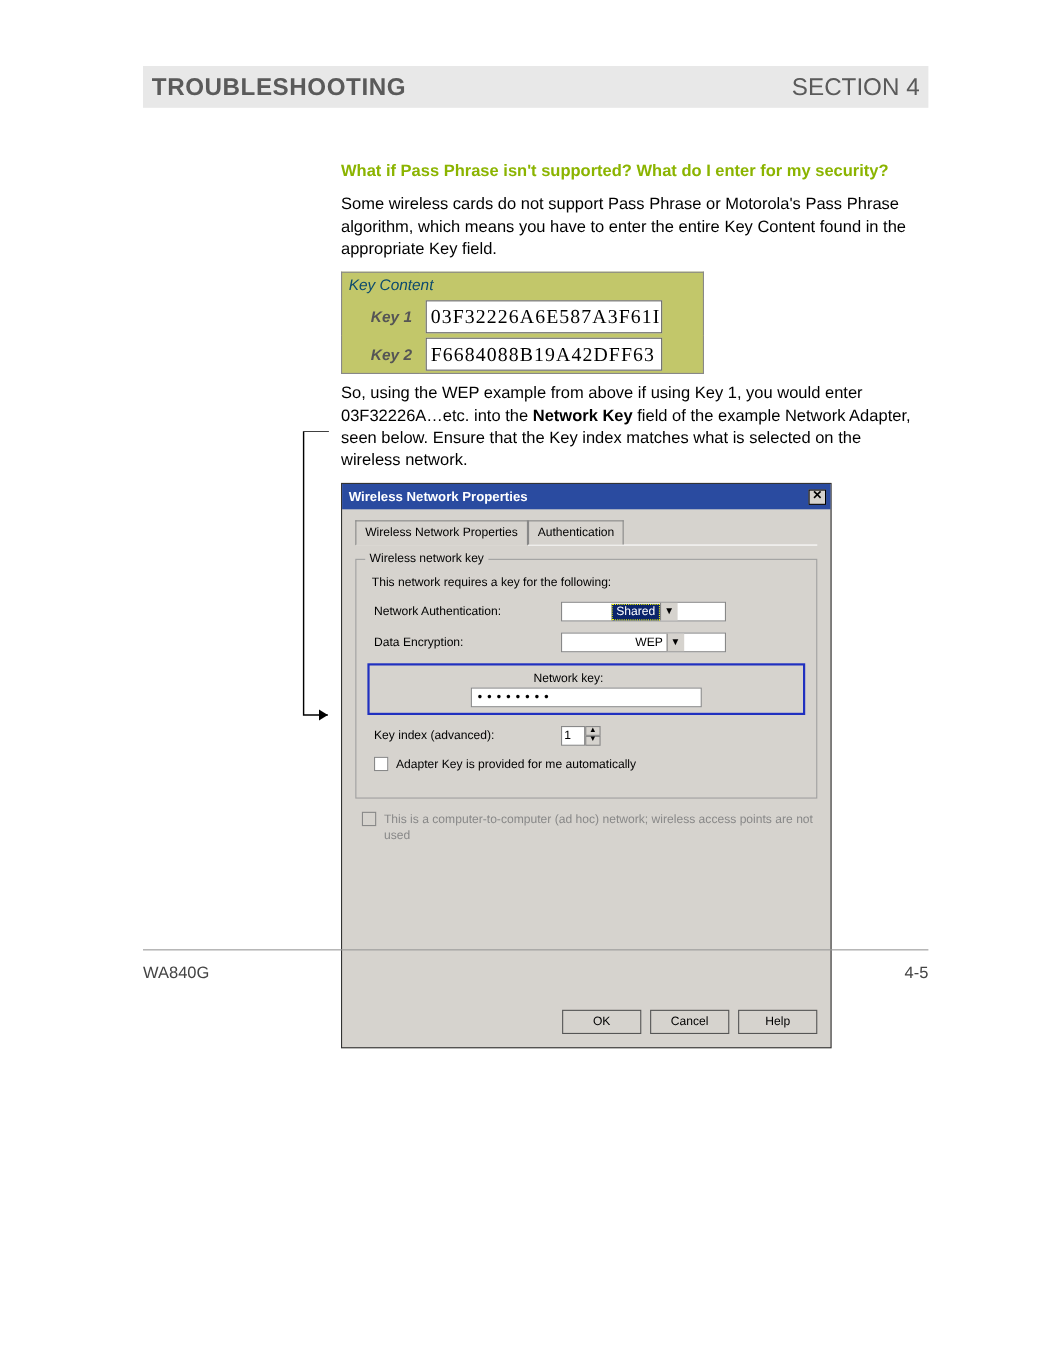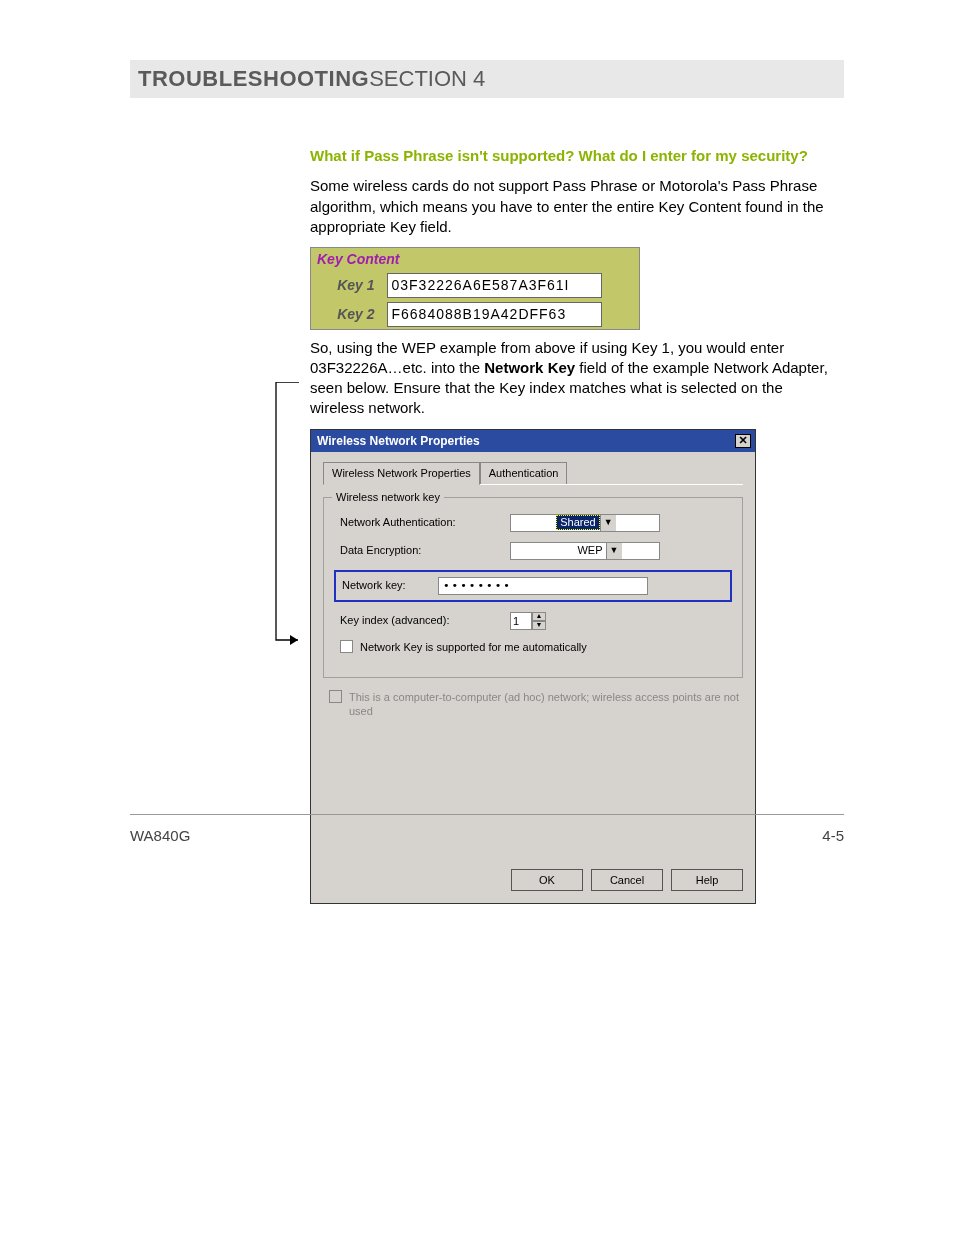--- a/index.html
+++ b/index.html
@@ -12,20 +12,21 @@
     position: relative;
   }
   .page {
     padding: 60px 110px 0 130px;
     position: relative;
   }
   .header-bar {
     background: #e8e8e8;
     padding: 6px 8px;
     display: flex;
+    justify-content: space-between;
     align-items: baseline;
     margin-bottom: 48px;
   }
   .header-left {
     font-size: 22px;
     font-weight: bold;
     color: #5a5a5a;
     letter-spacing: 0.5px;
   }
   .header-right {
@@ -49,37 +50,37 @@
   .key-table {
     border: 1px solid #888;
     border-collapse: collapse;
     margin: 6px 0 8px 0;
     width: 330px;
     background: #c2c76a;
   }
   .key-table td { padding: 2px 6px; }
   .key-content-hdr {
     font-style: italic;
-    font-weight: bold;
-    color: #a21caf;
+    font-weight: normal;
+    color: #0c4a6e;
     font-size: 14px;
   }
   .key-label {
     font-style: italic;
     font-weight: bold;
     color: #555;
     text-align: right;
     width: 70px;
     font-size: 14px;
   }
   .key-input {
     background: #fff;
     border: 1px solid #666;
-    font-family: Liberation Sans, sans-serif;
-    font-size: 14px;
+    font-family: Liberation Serif, serif;
+    font-size: 18px;
     letter-spacing: 1px;
     padding: 2px 4px;
     width: 215px;
     display: inline-block;
   }
   .bold { font-weight: bold; }
 
   
   .dialog-wrap {
     position: relative;
@@ -211,20 +212,21 @@
     text-align: center;
     line-height: 14px;
     font-size: 9px;
   }
   .netkey-row {
     border: 2px solid #2030c0;
     padding: 5px 6px;
     display: flex;
     align-items: center;
     margin: 10px 0;
+    flex-direction: column;
   }
   .netkey-row label { width: 96px; font-size: 11px; }
   .netkey-input {
     border: 1px solid #888;
     background: #fff;
     height: 18px;
     width: 210px;
     padding: 1px 4px;
     font-family: monospace;
     letter-spacing: 2px;
@@ -342,20 +344,21 @@
         </div>
         <div class="dialog-body">
           <div class="tabs">
             <div class="tab active">Wireless Network Properties</div>
             <div class="tab">Authentication</div>
           </div>
 
 
           <div class="fieldset">
             <span class="fieldset-legend">Wireless network key</span>
+            <div style="margin:4px 0 10px 4px;">This network requires a key for the following:</div>
 
             <div class="row">
               <label>Network Authentication:</label>
               <div class="select">
                 <span class="selected-shared">Shared</span>
                 <span class="dropbtn">▼</span>
               </div>
             </div>
 
             <div class="row">
@@ -377,21 +380,21 @@
                 <input value="1" style="">
                 <div class="sbtns">
                   <div class="sbtn">▲</div>
                   <div class="sbtn">▼</div>
                 </div>
               </div>
             </div>
 
             <div class="chk-row">
               <span class="chk"></span>
-              <span>Network Key is supported for me automatically</span>
+              <span>Adapter Key is provided for me automatically</span>
             </div>
           </div>
 
           <div class="chk-row">
             <span class="chk disabled"></span>
             <span class="disabled-text">This is a computer-to-computer (ad hoc) network; wireless access points are not used</span>
           </div>
 
           <div class="button-row">
             <button class="winbtn">OK</button>

